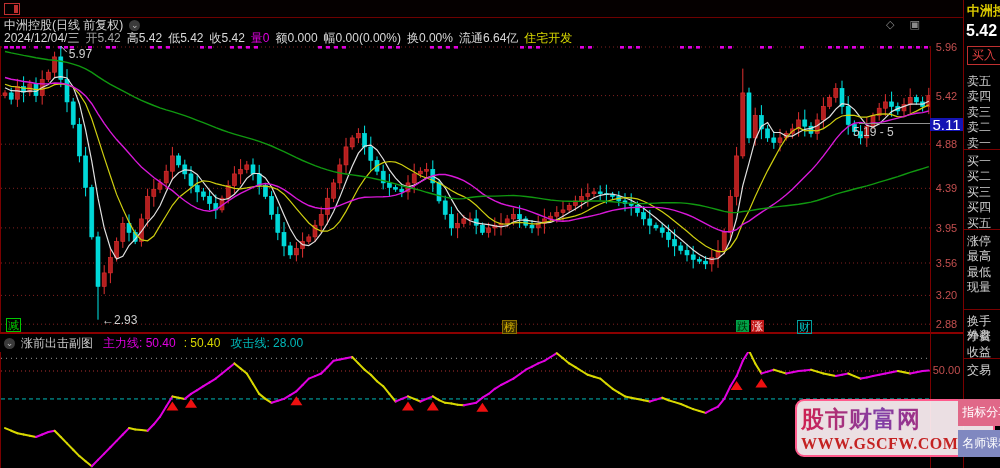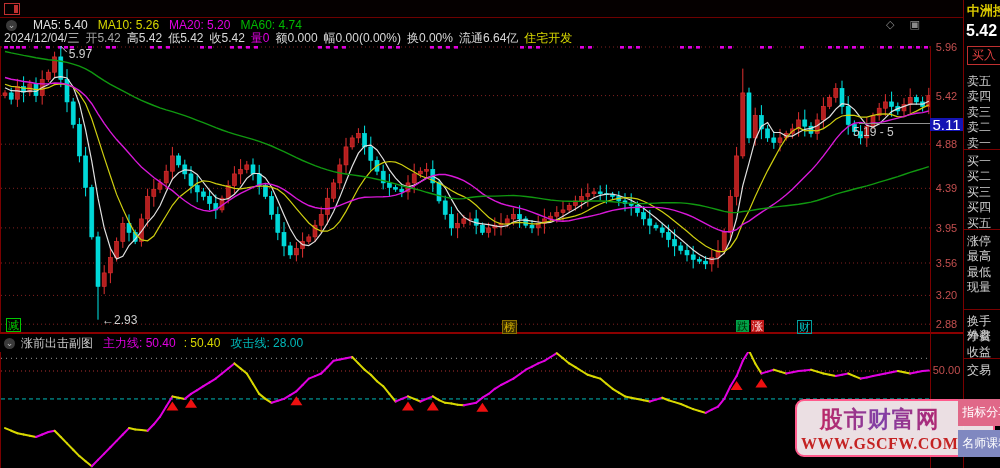--- a/index.html
+++ b/index.html
@@ -43,40 +43,40 @@
   .qp-row{position:absolute;left:3px;white-space:nowrap;}
   .qp-div{position:absolute;left:0;width:37px;height:1px;background:#7a0000;}
   
   #sub-header{left:0;top:336px;width:930px;height:14px;font-size:12px;display:flex;align-items:center;white-space:nowrap;}
   #sub-header .name{color:#c8c8c8;margin-right:10px;}
   
   .badge{position:absolute;font-size:11px;line-height:12px;height:12px;padding:0 1px;z-index:6;}
   
   #watermark{left:795px;top:399px;width:200px;height:58px;border:2px solid #ff5a8c;border-radius:9px;
              background:rgba(255,242,246,0.92);z-index:20;display:flex;align-items:center;padding:0 4px;box-sizing:border-box;}
-  #wm-left{flex:1;text-align:center;}
+  #wm-left{flex:1;text-align:left;}
   #wm-title{font-size:23px;font-weight:bold;letter-spacing:1px;
             background:linear-gradient(90deg,#d02050,#8040a8,#c02060);-webkit-background-clip:text;background-clip:text;color:transparent;}
   #wm-url{font-family:"Liberation Serif","DejaVu Serif",serif;font-size:16px;font-weight:bold;color:#c42222;letter-spacing:.5px;}
   #wm-right{display:flex;flex-direction:column;gap:4px;}
   .wm-tag{font-size:12px;color:#fff;padding:5px 4px;border-radius:0;white-space:nowrap;}
   #wm-tag1{background:#e06888;}
   #wm-tag2{background:#8088c0;}
   svg{display:block;}
 </style>
 </head>
 <body>
 
 <div id="menubar" class="abs">
   <span id="menu-left-icon"></span>
 </div>
 
 <div id="title-row" class="abs">
+  <span style="margin-left:4px;">中洲控股(日线 前复权)</span>
   <span class="circ-ico">⌄</span>
-  <span id="ma-labels"><span class="gap" style="color: rgb(224, 224, 224);">MA5: 5.40</span><span class="gap" style="color: rgb(216, 216, 0);">MA10: 5.26</span><span class="gap" style="color: rgb(224, 0, 224);">MA20: 5.20</span><span class="gap" style="color: rgb(0, 184, 0);">MA60: 4.74</span></span>
 </div>
 <div id="corner-icons" class="abs">◇ ▣</div>
 
 <div id="info-row" class="abs">
     <span style="color: rgb(216, 216, 216); margin-left: 4px;">2024/12/04/三</span>
     <span style="color: #a3a3a3; margin-left: 0px;">开5.42</span>
     <span style="color: rgb(216, 216, 216); margin-left: 0px;">高5.42</span>
     <span style="color: rgb(216, 216, 216); margin-left: 0px;">低5.42</span>
     <span style="color: rgb(216, 216, 216); margin-left: 0px;">收5.42</span>
     <span style="color: rgb(224, 0, 224); margin-left: 0px;">量0</span>

